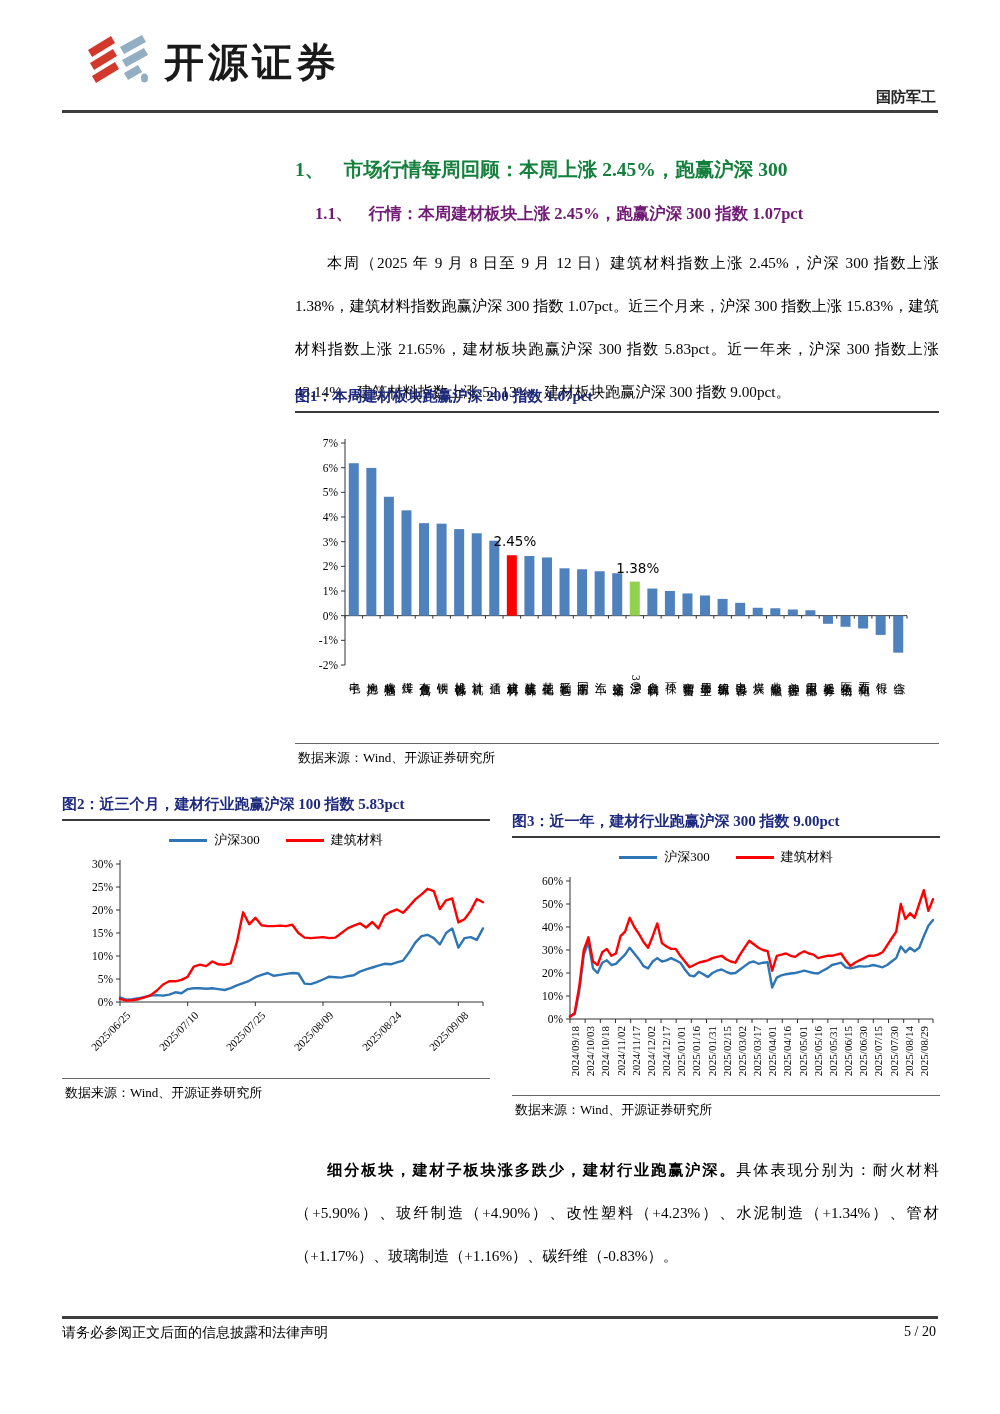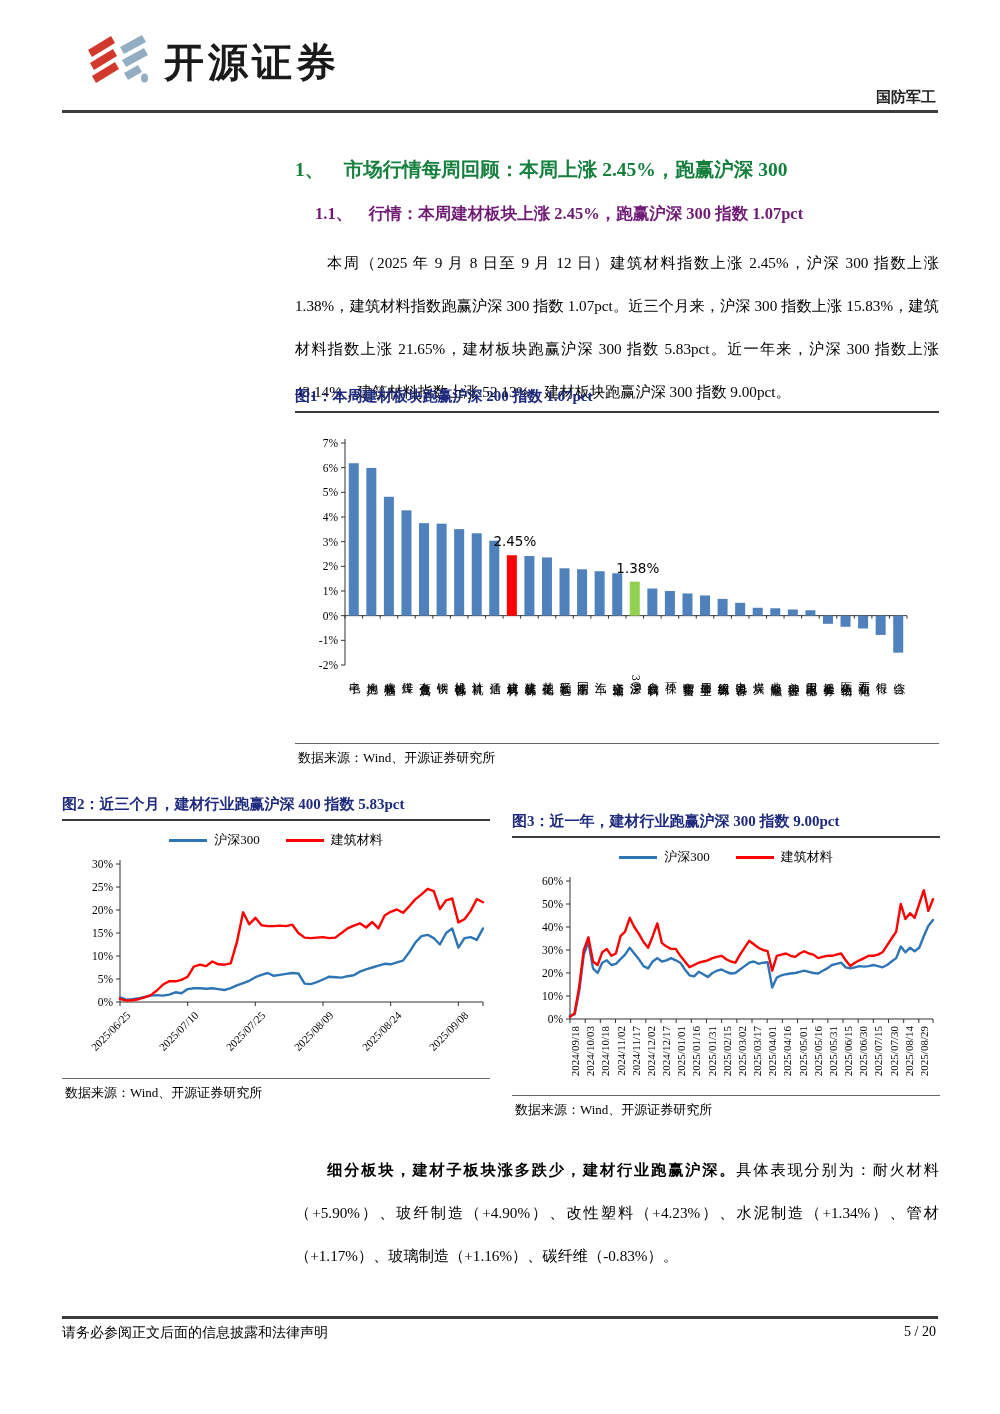--- a/index.html
+++ b/index.html
@@ -162,21 +162,21 @@
           <rect x="580.65625" y="186.66666666666666" width="10" height="19.24000000000001" fill="#4F81BD"></rect>
           <rect x="598.21875" y="186.66666666666666" width="10" height="37" fill="#4F81BD"></rect>
           <text x="219.84375" y="117.23333333333333" text-anchor="middle" class="ann">2.45%</text>
           <text x="342.78125" y="143.62666666666667" text-anchor="middle" class="ann">1.38%</text>
         </svg><span class="cat-label" style="left: 51.7812px;">电子</span><span class="cat-label" style="left: 69.3438px;">房地产</span><span class="cat-label" style="left: 86.9062px;">农林牧渔</span><span class="cat-label" style="left: 104.469px;">传媒</span><span class="cat-label" style="left: 122.031px;">有色金属</span><span class="cat-label" style="left: 139.594px;">钢铁</span><span class="cat-label" style="left: 157.156px;">机械设备</span><span class="cat-label" style="left: 174.719px;">计算机</span><span class="cat-label" style="left: 192.281px;">通信</span><span class="cat-label" style="left: 209.844px;">建筑材料</span><span class="cat-label" style="left: 227.406px;">建筑装饰</span><span class="cat-label" style="left: 244.969px;">基础化工</span><span class="cat-label" style="left: 262.531px;">轻工制造</span><span class="cat-label" style="left: 280.094px;">国防军工</span><span class="cat-label" style="left: 297.656px;">汽车</span><span class="cat-label" style="left: 315.219px;">交通运输</span><span class="cat-label" style="left: 332.781px;">沪深300</span><span class="cat-label" style="left: 350.344px;">食品饮料</span><span class="cat-label" style="left: 367.906px;">环保</span><span class="cat-label" style="left: 385.469px;">商贸零售</span><span class="cat-label" style="left: 403.031px;">公用事业</span><span class="cat-label" style="left: 420.594px;">纺织服饰</span><span class="cat-label" style="left: 438.156px;">电力设备</span><span class="cat-label" style="left: 455.719px;">煤炭</span><span class="cat-label" style="left: 473.281px;">非银金融</span><span class="cat-label" style="left: 490.844px;">美容护理</span><span class="cat-label" style="left: 508.406px;">家用电器</span><span class="cat-label" style="left: 525.969px;">社会服务</span><span class="cat-label" style="left: 543.531px;">医药生物</span><span class="cat-label" style="left: 561.094px;">石油石化</span><span class="cat-label" style="left: 578.656px;">银行</span><span class="cat-label" style="left: 596.219px;">综合</span></div>
     <div class="src-rule"></div>
     <div class="src-text">数据来源：Wind、开源证券研究所</div>
   </div>
 
   <div class="figblock" style="left:62px;top:795px;width:428px;">
-    <div class="figtitle">图2：近三个月，建材行业跑赢沪深 400 指数 5.83pct</div>
+    <div class="figtitle">图2：近三个月，建材行业跑赢沪深 100 指数 5.83pct</div>
     <div class="legend-row">
         <span class="legend-item">
           <span class="legend-swatch" style="background: rgb(46, 117, 182);"></span>
           <span>沪深300</span>
         </span>
         <span class="legend-item">
           <span class="legend-swatch" style="background: rgb(255, 0, 0);"></span>
           <span>建筑材料</span>
         </span>
       </div>

